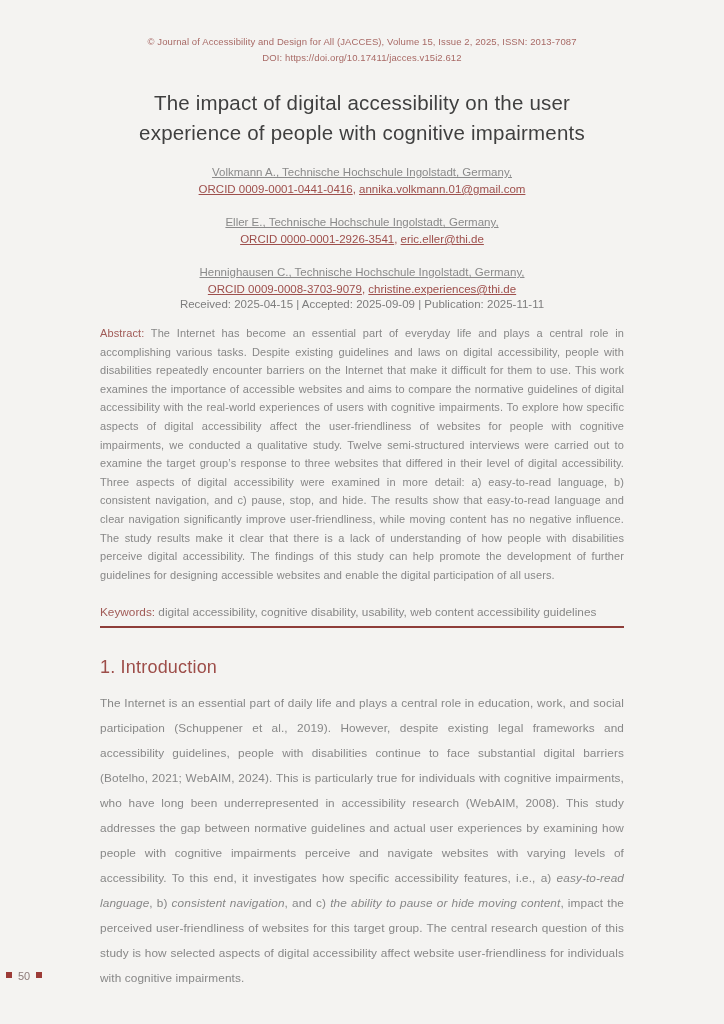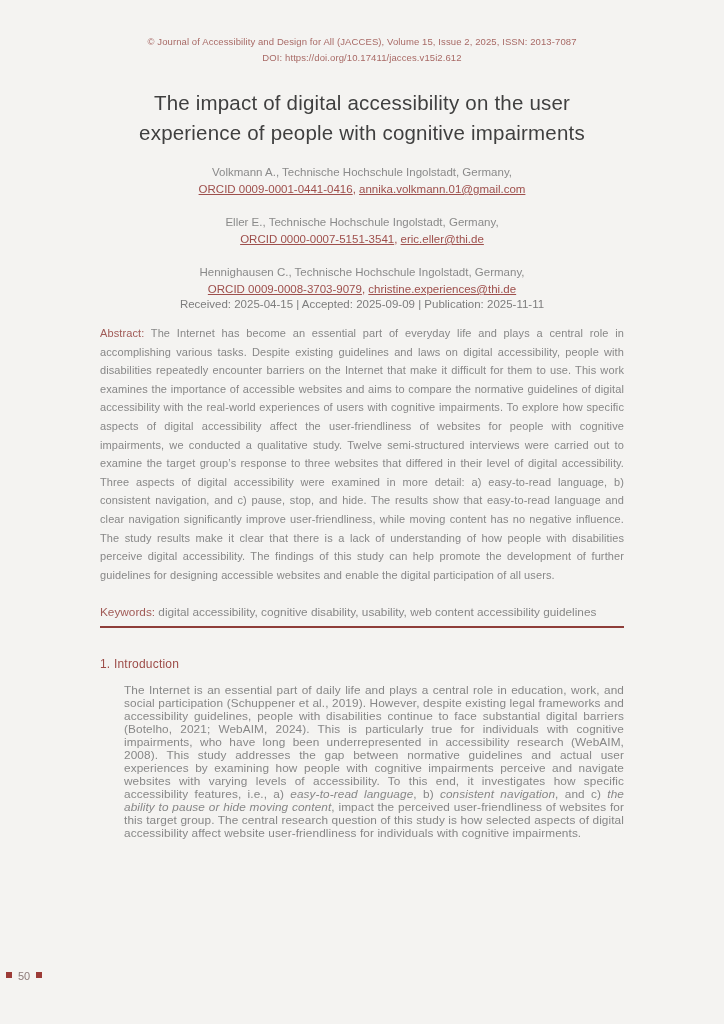--- a/index.html
+++ b/index.html
@@ -27,21 +27,21 @@
   .paper-title {
     margin-top: 22px;
     text-align: center;
     color: #3f3f3f;
     font-size: 20.5px;
     font-weight: 400;
     line-height: 30px;
     letter-spacing: 0.2px;
   }
   .author-block { margin-top: 16px; text-align: center; font-size: 11.5px; line-height: 17px; }
-  .author-block .affiliation { color: #8a8a8a; }
+  .author-block .affiliation { color: #8a8a8a; text-decoration: underline; }
   .author-block .links { color: #9e4f4c; }
   .author-block a, .link {
     color: #9e4f4c;
     text-decoration: underline;
     cursor: pointer;
   }
   .dates-line {
     text-align: center;
     color: #7d7d7d;
     font-size: 11.5px;
@@ -63,32 +63,31 @@
   }
   .keywords-rule {
     margin-top: 5px;
     border: none;
     border-top: 2.5px solid #8e3d39;
     width: 100%;
   }
   .section-heading {
     margin-top: 29px;
     color: #9d4d49;
-    font-size: 12px;
+    font-size: 18px;
     font-weight: 400;
     letter-spacing: 0.2px;
   }
   .intro-para {
     margin-top: 13px;
     font-size: 11.8px;
-    line-height: 13px;
+    line-height: 25px;
     text-align: justify;
     color: #878787;
     letter-spacing: 0.1px;
-    margin-left: 24px;
   }
   .intro-para .em { font-style: italic; }
   .page-footer {
     position: absolute;
     left: 0;
     bottom: 42px;
     width: 100%;
     font-size: 11px;
     color: #8d7b79;
   }
@@ -116,21 +115,21 @@
 
   <h1 class="paper-title">The impact of digital accessibility on the user experience of people with cognitive impairments</h1>
 
   <div class="author-block">
     <div class="affiliation">Volkmann A., Technische Hochschule Ingolstadt, Germany,</div>
     <div class="links"><a>ORCID 0009-0001-0441-0416</a><span>, </span><a>annika.volkmann.01@gmail.com</a></div>
   </div>
 
   <div class="author-block">
     <div class="affiliation">Eller E., Technische Hochschule Ingolstadt, Germany,</div>
-    <div class="links"><a>ORCID 0000-0007-5151-3541</a><span>, </span><a>eric.eller@thi.de</a></div>
+    <div class="links"><a>ORCID 0000-0001-2926-3541</a><span>, </span><a>eric.eller@thi.de</a></div>
   </div>
 
   <div class="author-block">
     <div class="affiliation">Hennighausen C., Technische Hochschule Ingolstadt, Germany,</div>
     <div class="links"><a>ORCID 0009-0008-3703-9079</a><span>, </span><a>christine.experiences@thi.de</a></div>
   </div>
 
   <div class="dates-line">Received: 2025-04-15 | Accepted: 2025-09-09 | Publication: 2025-11-11</div>
 
   <p class="abstract-para"><span class="label-maroon">Abstract:</span><span> The Internet has become an essential part of everyday life and plays a central role in accomplishing various tasks. Despite existing guidelines and laws on digital accessibility, people with disabilities repeatedly encounter barriers on the Internet that make it difficult for them to use. This work examines the importance of accessible websites and aims to compare the normative guidelines of digital accessibility with the real-world experiences of users with cognitive impairments. To explore how specific aspects of digital accessibility affect the user-friendliness of websites for people with cognitive impairments, we conducted a qualitative study. Twelve semi-structured interviews were carried out to examine the target group’s response to three websites that differed in their level of digital accessibility. Three aspects of digital accessibility were examined in more detail: a) easy-to-read language, b) consistent navigation, and c) pause, stop, and hide. The results show that easy-to-read language and clear navigation significantly improve user-friendliness, while moving content has no negative influence. The study results make it clear that there is a lack of understanding of how people with disabilities perceive digital accessibility. The findings of this study can help promote the development of further guidelines for designing accessible websites and enable the digital participation of all users.</span></p>

